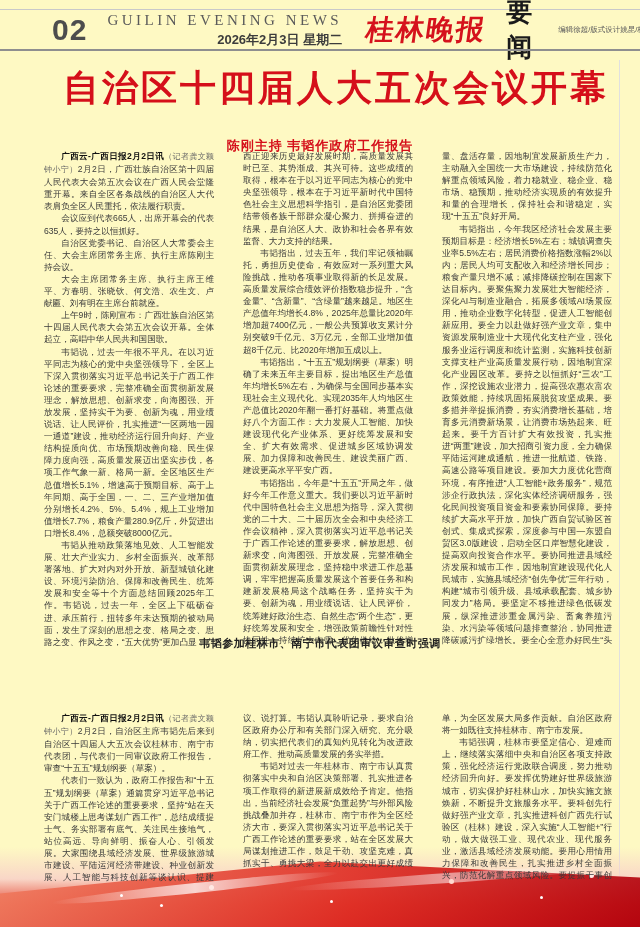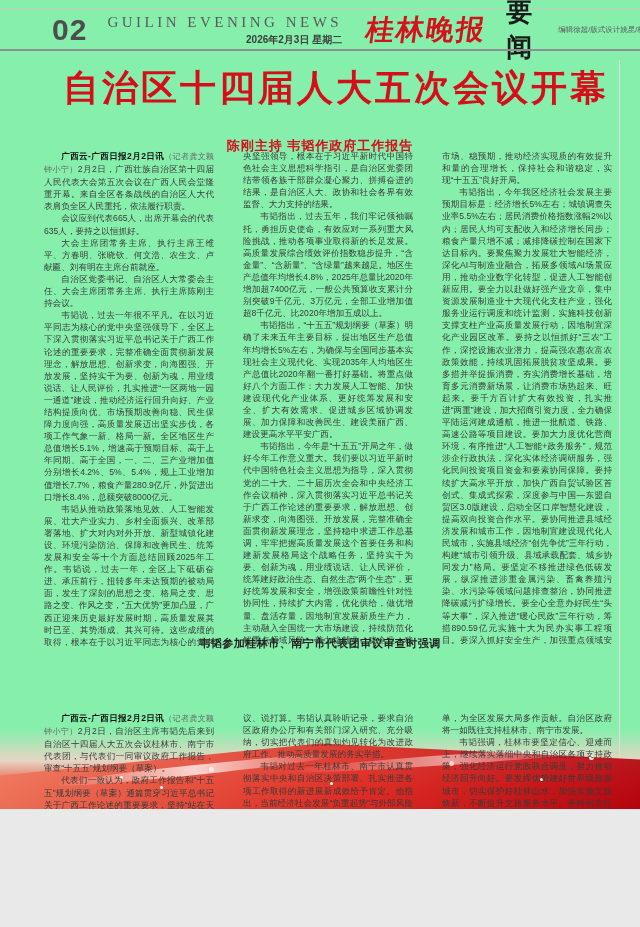--- a/index.html
+++ b/index.html
@@ -1,30 +1,30 @@
 <!DOCTYPE html>
 <html><head>
 <meta charset="utf-8">
 <style>
   * { margin:0; padding:0; box-sizing:border-box; }
   html,body { background:#e9e9e9; }
   body { font-family:"Liberation Sans","DejaVu Sans",sans-serif; }
   .page {
-    position:relative; width:640px; height:809px; margin:0 auto;
-    background:#86efac; overflow:hidden; color:#333;
+    position:relative; width:640px; height:927px; margin:0 auto;
+    background:#fef9c3; overflow:hidden; color:#333;
   }
   
   .top-rule { position:absolute; top:9px; left:0; right:0; height:1px; background:#c9c9c9; }
   .header { position:absolute; top:12px; left:0; right:0; height:36px;
     display:flex; align-items:center; padding:0 12px; }
   .page-num { font-size:30px; font-weight:bold; color:#4d4d4d; margin-left:40px; letter-spacing:1px; }
   .masthead { margin-left:20px; display:flex; flex-direction:column; align-items:flex-end; }
   .masthead-en { font-family:Liberation Serif, serif; font-size:15px;
     letter-spacing:3.5px; color:#5a5a5a; white-space:nowrap; }
-  .masthead-date { font-size:10px; font-weight:bold; color:#3c3c3c; margin-top:2px; }
+  .masthead-date { font-size:13px; font-weight:bold; color:#3c3c3c; margin-top:2px; }
   .vdiv { width:1px; height:30px; background:#b9b9b9; margin:0 12px; }
   .brand { font-size:28px; font-weight:bold; color:#d5121c;
     transform:skewX(-8deg); letter-spacing:2px; white-space:nowrap; }
   .section-label { font-size:26px; font-weight:bold; color:#1a1a1a; margin-left:20px; letter-spacing:2px; }
   .staff { margin-left:auto; font-size:7.5px; color:#5c5c5c; white-space:nowrap; }
   .header-rule { position:absolute; top:49px; left:0; right:0; height:2px; background:#8f8f8f; }
   .right-edge { position:absolute; top:60px; bottom:40px; right:20px; width:1px; background:#e0e0e0; }
 
   
   .a1-head { position:absolute; top:66px; left:0; right:0; text-align:center; }
@@ -88,22 +88,23 @@
 
   <div class="a1-head">
     <div class="a1-headline">自治区十四届人大五次会议开幕</div>
     <div class="a1-subhead">陈刚主持  韦韬作政府工作报告</div>
   </div>
 
   <div class="a1-body body-cols">
     <p class="para"><span class="dateline">广西云-广西日报2月2日讯</span><span class="byline">（记者龚文颖 钟小宁）</span><span>2月2日，广西壮族自治区第十四届人民代表大会第五次会议在广西人民会堂隆重开幕。来自全区各条战线的自治区人大代表肩负全区人民重托，依法履行职责。</span></p>
     <div>
         <p class="para">会议应到代表665人，出席开幕会的代表635人，要持之以恒抓好。</p>
+        <p class="para">自治区党委书记、自治区人大常委会主任、大会主席团常务主席、执行主席陈刚主持会议。</p>
         <p class="para">大会主席团常务主席、执行主席王维平、方春明、张晓钦、何文浩、农生文、卢献匾、刘有明在主席台前就座。</p>
-        <p class="para">自治区党委书记、自治区人大常委会主任、大会主席团常务主席、执行主席陈刚主持会议。</p>
+        <p class="para">上午9时，陈刚宣布：广西壮族自治区第十四届人民代表大会第五次会议开幕。全体起立，高唱中华人民共和国国歌。</p>
         <p class="para">韦韬说，过去一年很不平凡。在以习近平同志为核心的党中央坚强领导下，全区上下深入贯彻落实习近平总书记关于广西工作论述的重要要求，完整准确全面贯彻新发展理念，解放思想、创新求变，向海图强、开放发展，坚持实干为要、创新为魂，用业绩说话、让人民评价，扎实推进“一区两地一园一通道”建设，推动经济运行回升向好、产业结构提质向优、市场预期改善向稳、民生保障力度向强，高质量发展迈出坚实步伐，各项工作气象一新、格局一新。全区地区生产总值增长5.1%，增速高于预期目标、高于上年同期、高于全国，一、二、三产业增加值分别增长4.2%、5%、5.4%，规上工业增加值增长7.7%，粮食产量280.9亿斤，外贸进出口增长8.4%，总额突破8000亿元。</p>
         <p class="para">韦韬从推动政策落地见效、人工智能发展、壮大产业实力、乡村全面振兴、改革部署落地、扩大对内对外开放、新型城镇化建设、环境污染防治、保障和改善民生、统筹发展和安全等十个方面总结回顾2025年工作。韦韬说，过去一年，全区上下砥砺奋进、承压前行，扭转多年未达预期的被动局面，发生了深刻的思想之变、格局之变、思路之变、作风之变，“五大优势”更加凸显，广西正迎来历史最好发展时期，高质量发展其时已至、其势渐成、其兴可待。这些成绩的取得，根本在于以习近平同志为核心的党中央坚强领导，根本在于习近平新时代中国特色社会主义思想科学指引，是自治区党委团结带领各族干部群众凝心聚力、拼搏奋进的结果，是自治区人大、政协和社会各界有效监督、大力支持的结果。</p>
         <p class="para">韦韬指出，过去五年，我们牢记领袖嘱托，勇担历史使命，有效应对一系列重大风险挑战，推动各项事业取得新的长足发展。高质量发展综合绩效评价指数稳步提升，“含金量”、“含新量”、“含绿量”越来越足。地区生产总值年均增长4.8%，2025年总量比2020年增加超7400亿元，一般公共预算收支累计分别突破9千亿元、3万亿元，全部工业增加值超8千亿元、比2020年增加五成以上。</p>
         <p class="para">韦韬指出，“十五五”规划纲要（草案）明确了未来五年主要目标，提出地区生产总值年均增长5%左右，为确保与全国同步基本实现社会主义现代化、实现2035年人均地区生产总值比2020年翻一番打好基础。将重点做好八个方面工作：大力发展人工智能、加快建设现代化产业体系、更好统筹发展和安全、扩大有效需求、促进城乡区域协调发展、加力保障和改善民生、建设美丽广西、建设更高水平平安广西。</p>
         <p class="para">韦韬指出，今年是“十五五”开局之年，做好今年工作意义重大。我们要以习近平新时代中国特色社会主义思想为指导，深入贯彻党的二十大、二十届历次全会和中央经济工作会议精神，深入贯彻落实习近平总书记关于广西工作论述的重要要求，解放思想、创新求变，向海图强、开放发展，完整准确全面贯彻新发展理念，坚持稳中求进工作总基调，牢牢把握高质量发展这个首要任务和构建新发展格局这个战略任务，坚持实干为要、创新为魂，用业绩说话、让人民评价，统筹建好政治生态、自然生态“两个生态”，更好统筹发展和安全，增强政策前瞻性针对性协同性，持续扩大内需，优化供给，做优增量、盘活存量，因地制宜发展新质生产力，主动融入全国统一大市场建设，持续防范化解重点领域风险，着力稳就业、稳企业、稳市场、稳预期，推动经济实现质的有效提升和量的合理增长，保持社会和谐稳定，实现“十五五”良好开局。</p>
         <p class="para">韦韬指出，今年我区经济社会发展主要预期目标是：经济增长5%左右；城镇调查失业率5.5%左右；居民消费价格指数涨幅2%以内；居民人均可支配收入和经济增长同步；粮食产量只增不减；减排降碳控制在国家下达目标内。要聚焦聚力发展壮大智能经济，深化AI与制造业融合，拓展多领域AI场景应用，推动企业数字化转型，促进人工智能创新应用。要全力以赴做好强产业文章，集中资源发展制造业十大现代化支柱产业，强化服务业运行调度和统计监测，实施科技创新支撑支柱产业高质量发展行动，因地制宜深化产业园区改革。要持之以恒抓好“三农”工作，深挖设施农业潜力，提高强农惠农富农政策效能，持续巩固拓展脱贫攻坚成果。要多措并举提振消费，夯实消费增长基础，培育多元消费新场景，让消费市场热起来、旺起来。要千方百计扩大有效投资，扎实推进“两重”建设，加大招商引资力度，全力确保平陆运河建成通航，推进一批航道、铁路、高速公路等项目建设。要加大力度优化营商环境，有序推进“人工智能+政务服务”，规范涉企行政执法，深化实体经济调研服务，强化民间投资项目资金和要素协同保障。要持续扩大高水平开放，加快广西自贸试验区首创式、集成式探索，深度参与中国—东盟自贸区3.0版建设，启动全区口岸智慧化建设，提高双向投资合作水平。要协同推进县域经济发展和城市工作，因地制宜建设现代化人民城市，实施县域经济“创先争优”三年行动，构建“城市引领升级、县域承载配套、城乡协同发力”格局。要坚定不移推进绿色低碳发展，纵深推进涉重金属污染、畜禽养殖污染、水污染等领域问题排查整治，协同推进降碳减污扩绿增长。要全心全意办好民生“头等大事”，深入推进“暖心民政”三年行动，筹措890.59亿元实施十大为民办实事工程项目。要深入抓好安全生产，加强重点领域安全隐患排查整治，推进中小金融机构改革化险，支持国防和军队现代化建设。要坚决扛起全面从严治党政治责任，树立和践行正确政绩观，全面提升政府履职能力，坚定不移推进政府党风廉政建设和反腐败斗争。</p>
       </div>
   </div>
 
   <div class="a2-head">

